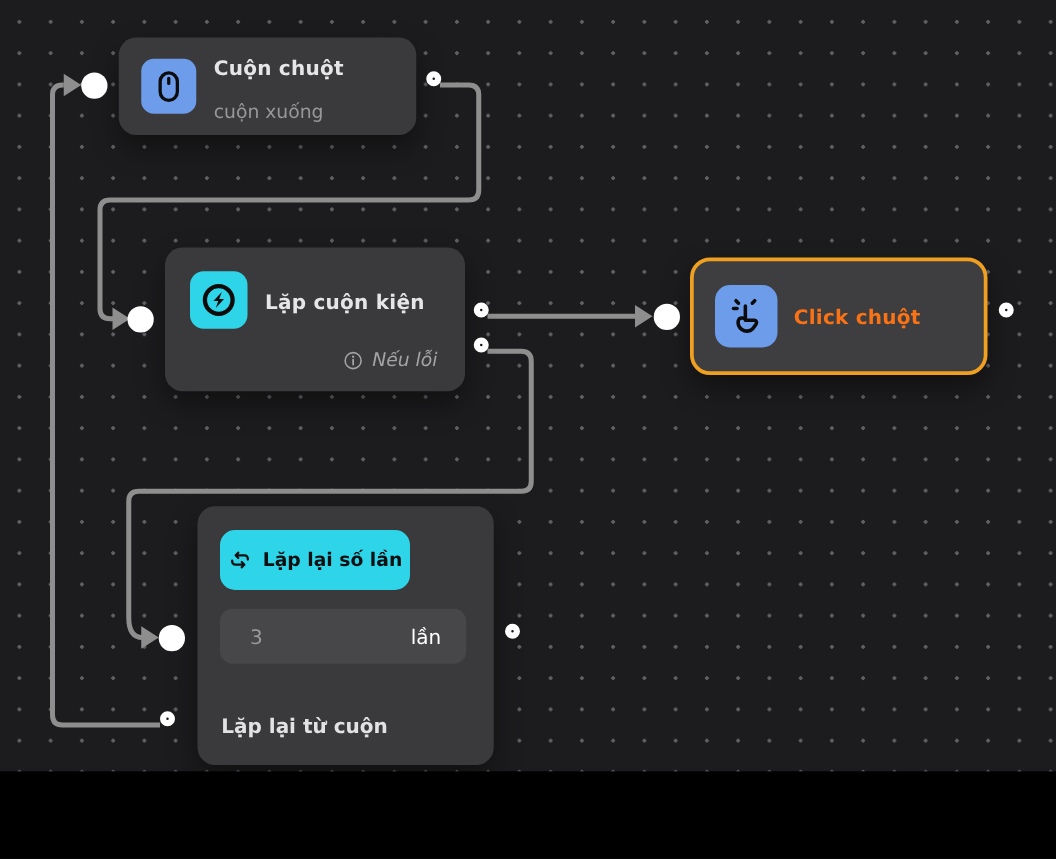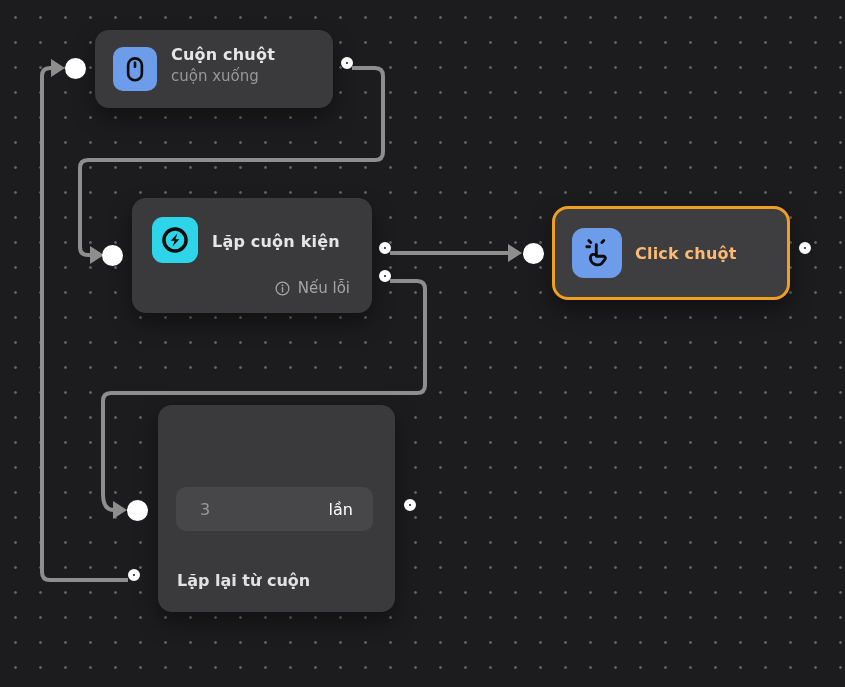--- a/index.html
+++ b/index.html
@@ -3,58 +3,58 @@
 <meta charset="utf-8">
 <style>
   :root{
     --bg:#1c1c1e; --dot:#606064; --node:#3a3a3c; --node-sel:#3e3e40;
     --accent-orange:#efa020; --accent-blue:#6d9ceb; --accent-cyan:#2ed5e9;
     --edge:#8e8e8e; --title:#e6e6e8; --muted:#98989c; --field:#47474a;
   }
   *{box-sizing:border-box;margin:0;padding:0}
   body{background:#000;font-family:"DejaVu Sans","Liberation Sans",sans-serif;}
   .canvas{
-    position:relative;width:845px;height:687px;overflow:hidden;
+    position:relative;width:845px;height:617px;overflow:hidden;
     background-color:var(--bg);
     background-image:radial-gradient(var(--dot) 1.3px, transparent 1.5px);
     background-size:25px 25px;background-position:3px 5px;
   }
   .edges{position:absolute;left:0;top:0;width:845px;height:687px;pointer-events:none;}
   .edges path{stroke:var(--edge);stroke-width:4;fill:none;}
   .edges polygon{fill:var(--edge);}
   .node{
     position:absolute;background:var(--node);border-radius:14px;
     box-shadow:0 10px 22px rgba(0,0,0,.40);
   }
   .icon-chip{
     position:absolute;display:flex;align-items:center;justify-content:center;
     border-radius:10px;
   }
   .blue{background:var(--accent-blue)}
   .cyan{background:var(--accent-cyan)}
   .title{font-weight:bold;font-size:16px;color:var(--title);letter-spacing:.2px}
-  .subtitle{font-size:15px;color:var(--muted);margin-top:3px}
+  .subtitle{font-size:15px;color:var(--muted);margin-top:16px}
   .port{position:absolute;border-radius:50%;}
   .port.filled{width:21px;height:21px;background:#fff;}
   .port.ring{width:12px;height:12px;background:#141416;border:5px solid #fff;}
   
   .n-scroll{left:95px;top:30px;width:238px;height:78px;}
   .n-scroll .icon-chip{left:18px;top:17px;width:44px;height:44px;}
   .n-scroll .txt{position:absolute;left:76px;top:15px;}
   
   .n-loop{left:132px;top:198px;width:240px;height:115px;}
   .n-loop .icon-chip{left:20px;top:19px;width:46px;height:46px;border-radius:11px;}
   .n-loop .title{position:absolute;left:80px;top:34px;}
   .err-row{position:absolute;right:22px;bottom:16px;display:flex;align-items:center;gap:7px;
-    color:#a4a4a8;font-size:15px;}
+    color:#a4a4a8;font-size:15px;font-style:italic;}
   
   .n-click{left:552px;top:206px;width:238px;height:94px;border:3px solid var(--accent-orange);
     border-radius:16px;background:var(--node-sel);}
   .n-click .icon-chip{left:17px;top:19px;width:50px;height:50px;border-radius:12px;}
-  .n-click .title{position:absolute;left:80px;top:35px;color:#fdba74;}
+  .n-click .title{position:absolute;left:80px;top:35px;color:#f97316;}
   
   .n-repeat{left:158px;top:405px;width:237px;height:207px;}
   .loop-btn{
     position:absolute;left:18px;top:19px;width:152px;height:48px;border-radius:12px;
     background:var(--accent-cyan);display:flex;align-items:center;justify-content:center;gap:8px;
     color:#0d0f11;font-weight:bold;font-size:15px;
   }
   .count-field{
     position:absolute;left:18px;top:82px;width:197px;height:44px;border-radius:10px;
     background:var(--field);display:flex;align-items:center;justify-content:space-between;
@@ -137,20 +137,33 @@
           <path d="M15.4 4.6 L16.8 3.2"></path>
         </g>
       </svg>
     </div>
     <div class="title">Click chuột</div>
   </div>
   <div class="port filled" style="left:522.5px;top:242.5px"></div>
   <div class="port ring" style="left:799px;top:242px"></div>
 
   <div class="node n-repeat">
+    <div class="loop-btn">
+      <span style="display:flex">
+        <svg width="20" height="20" viewBox="0 0 24 24">
+          <g fill="none" stroke="#0d0f11" stroke-width="2.2" stroke-linecap="round" stroke-linejoin="round">
+            <path d="M8 7.5 H16.5 a3 3 0 0 1 3 3 v1"></path>
+            <path d="M16 16.5 H7.5 a3 3 0 0 1 -3 -3 v-1"></path>
+            <path d="M10.3 5 L8 7.5 L10.3 10"></path>
+            <path d="M13.7 14 L16 16.5 L13.7 19"></path>
+          </g>
+        </svg>
+      </span>
+      <span>Lặp lại số lần</span>
+    </div>
     <div class="count-field">
       <span class="count-value">3</span>
       <span class="count-unit">lần</span>
     </div>
     <div class="footer-label">Lặp lại từ cuộn</div>
   </div>
   <div class="port filled" style="left:126.5px;top:499.5px"></div>
   <div class="port ring" style="left:404px;top:499px"></div>
   <div class="port ring" style="left:128px;top:569px"></div>
 

